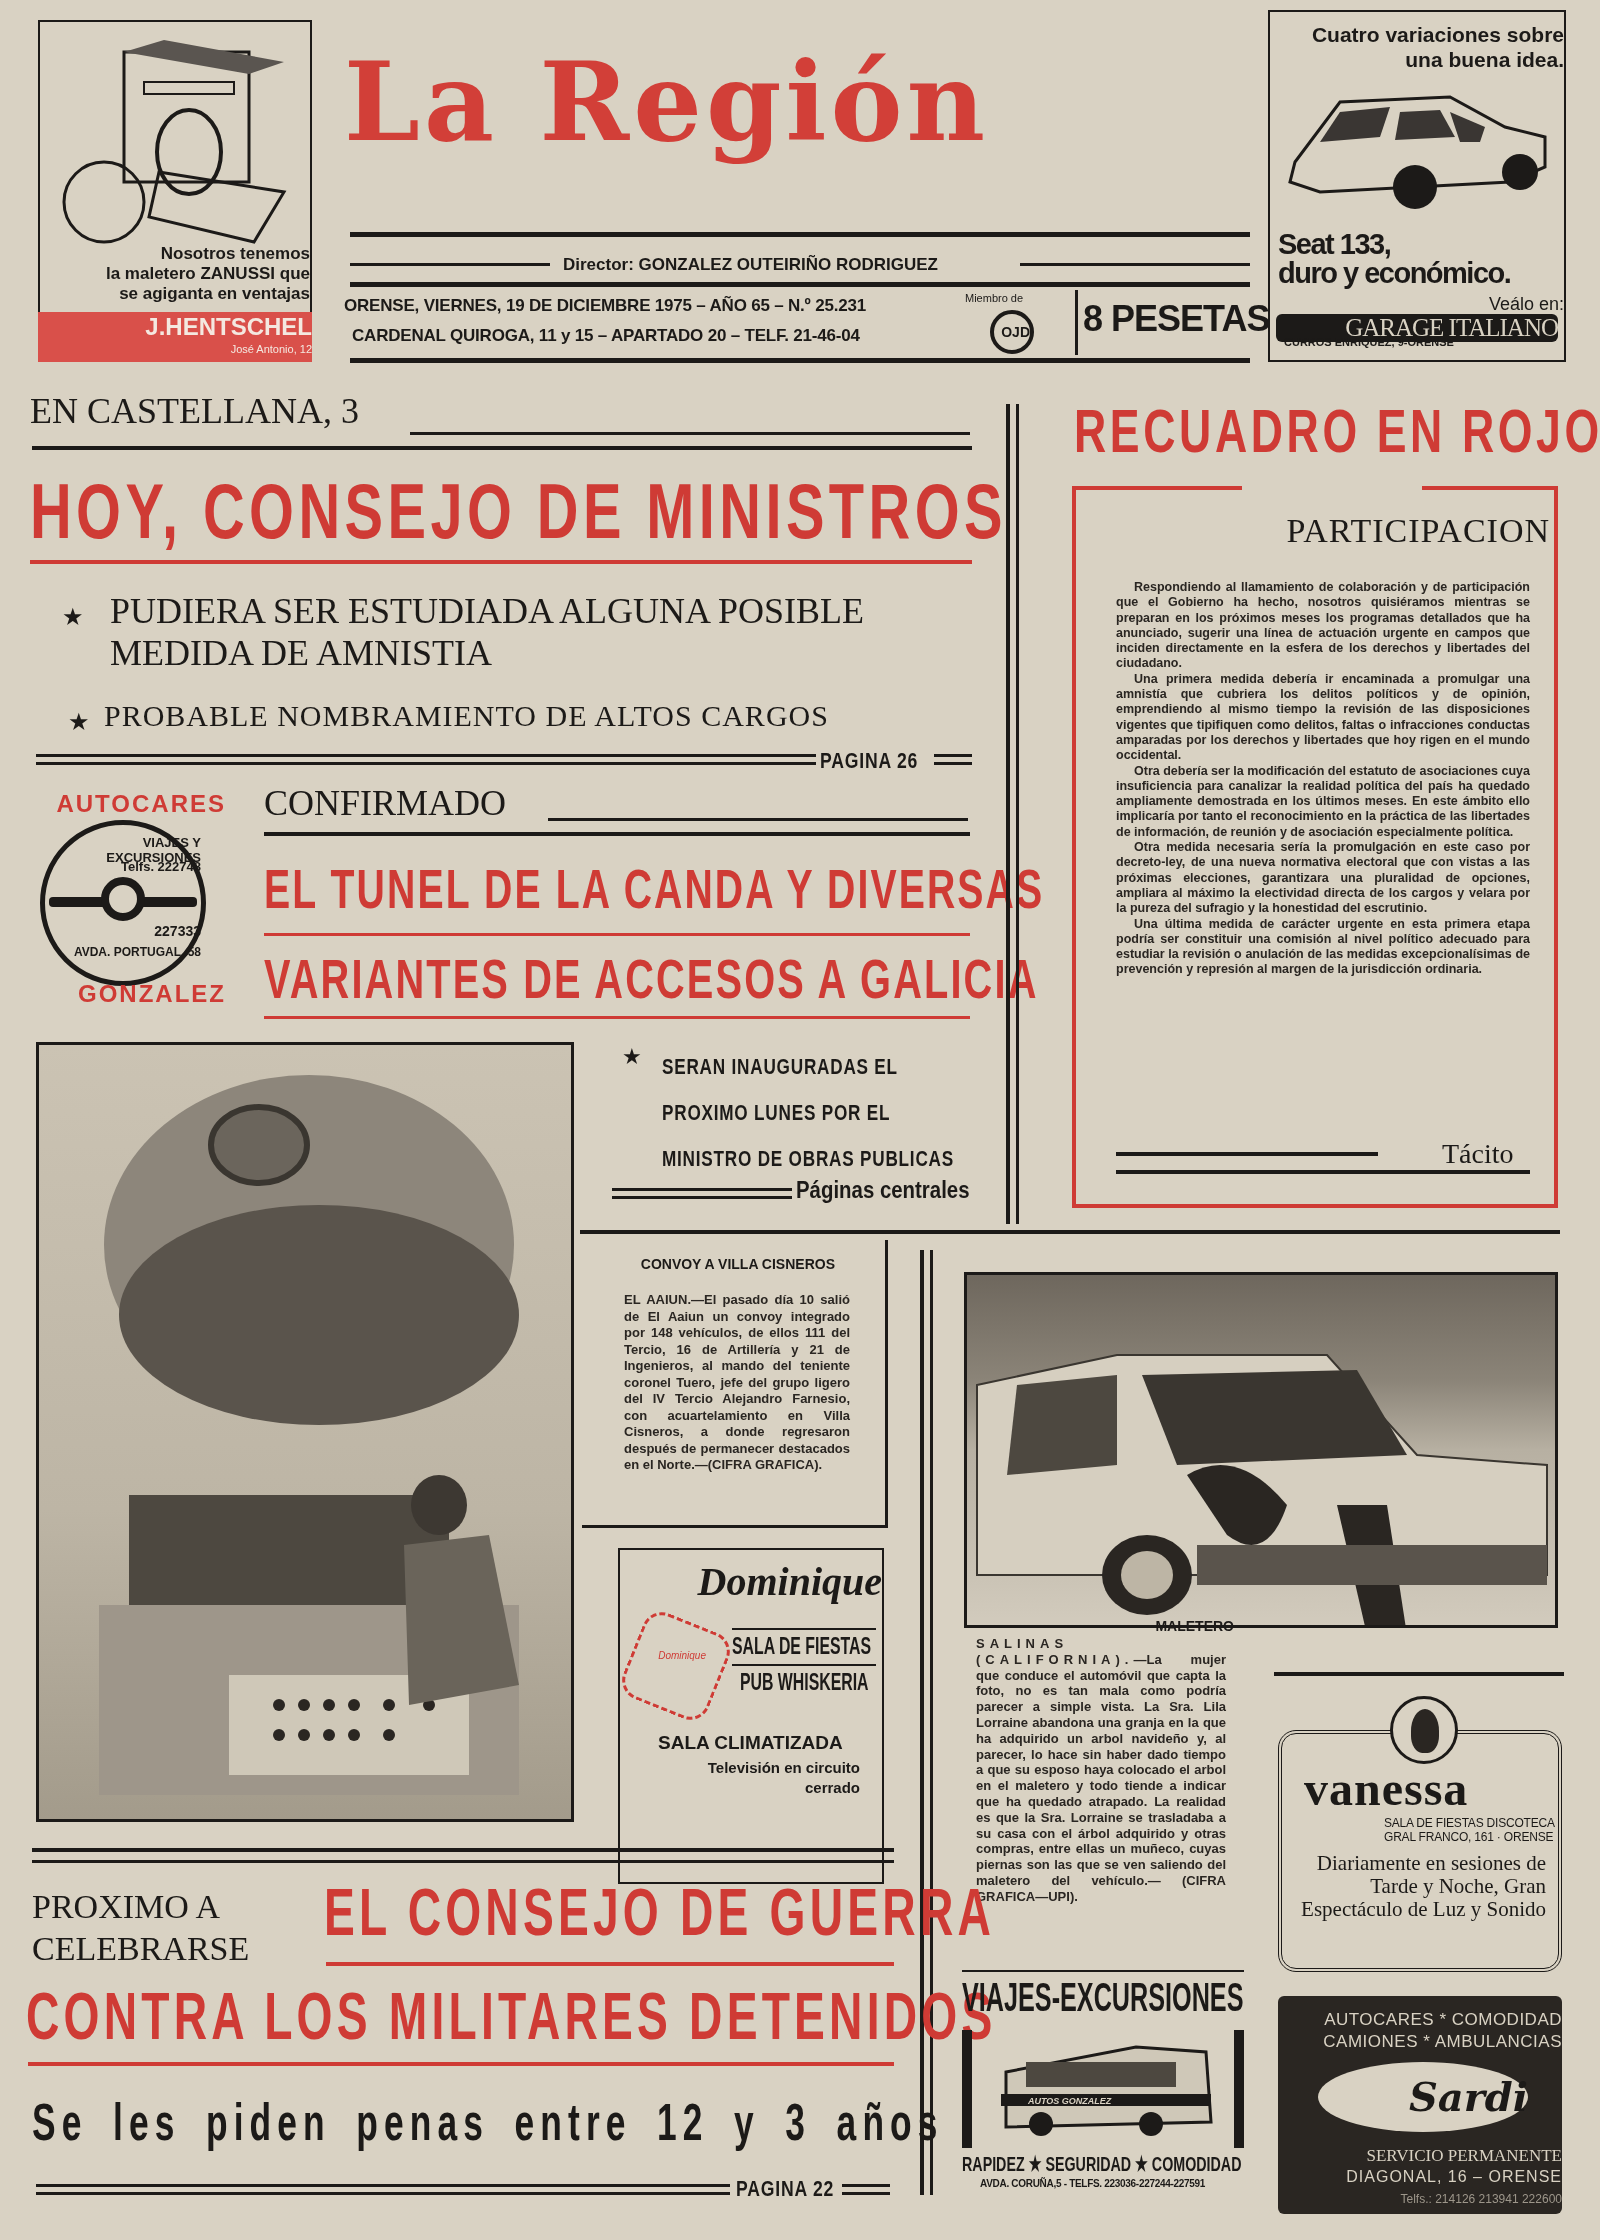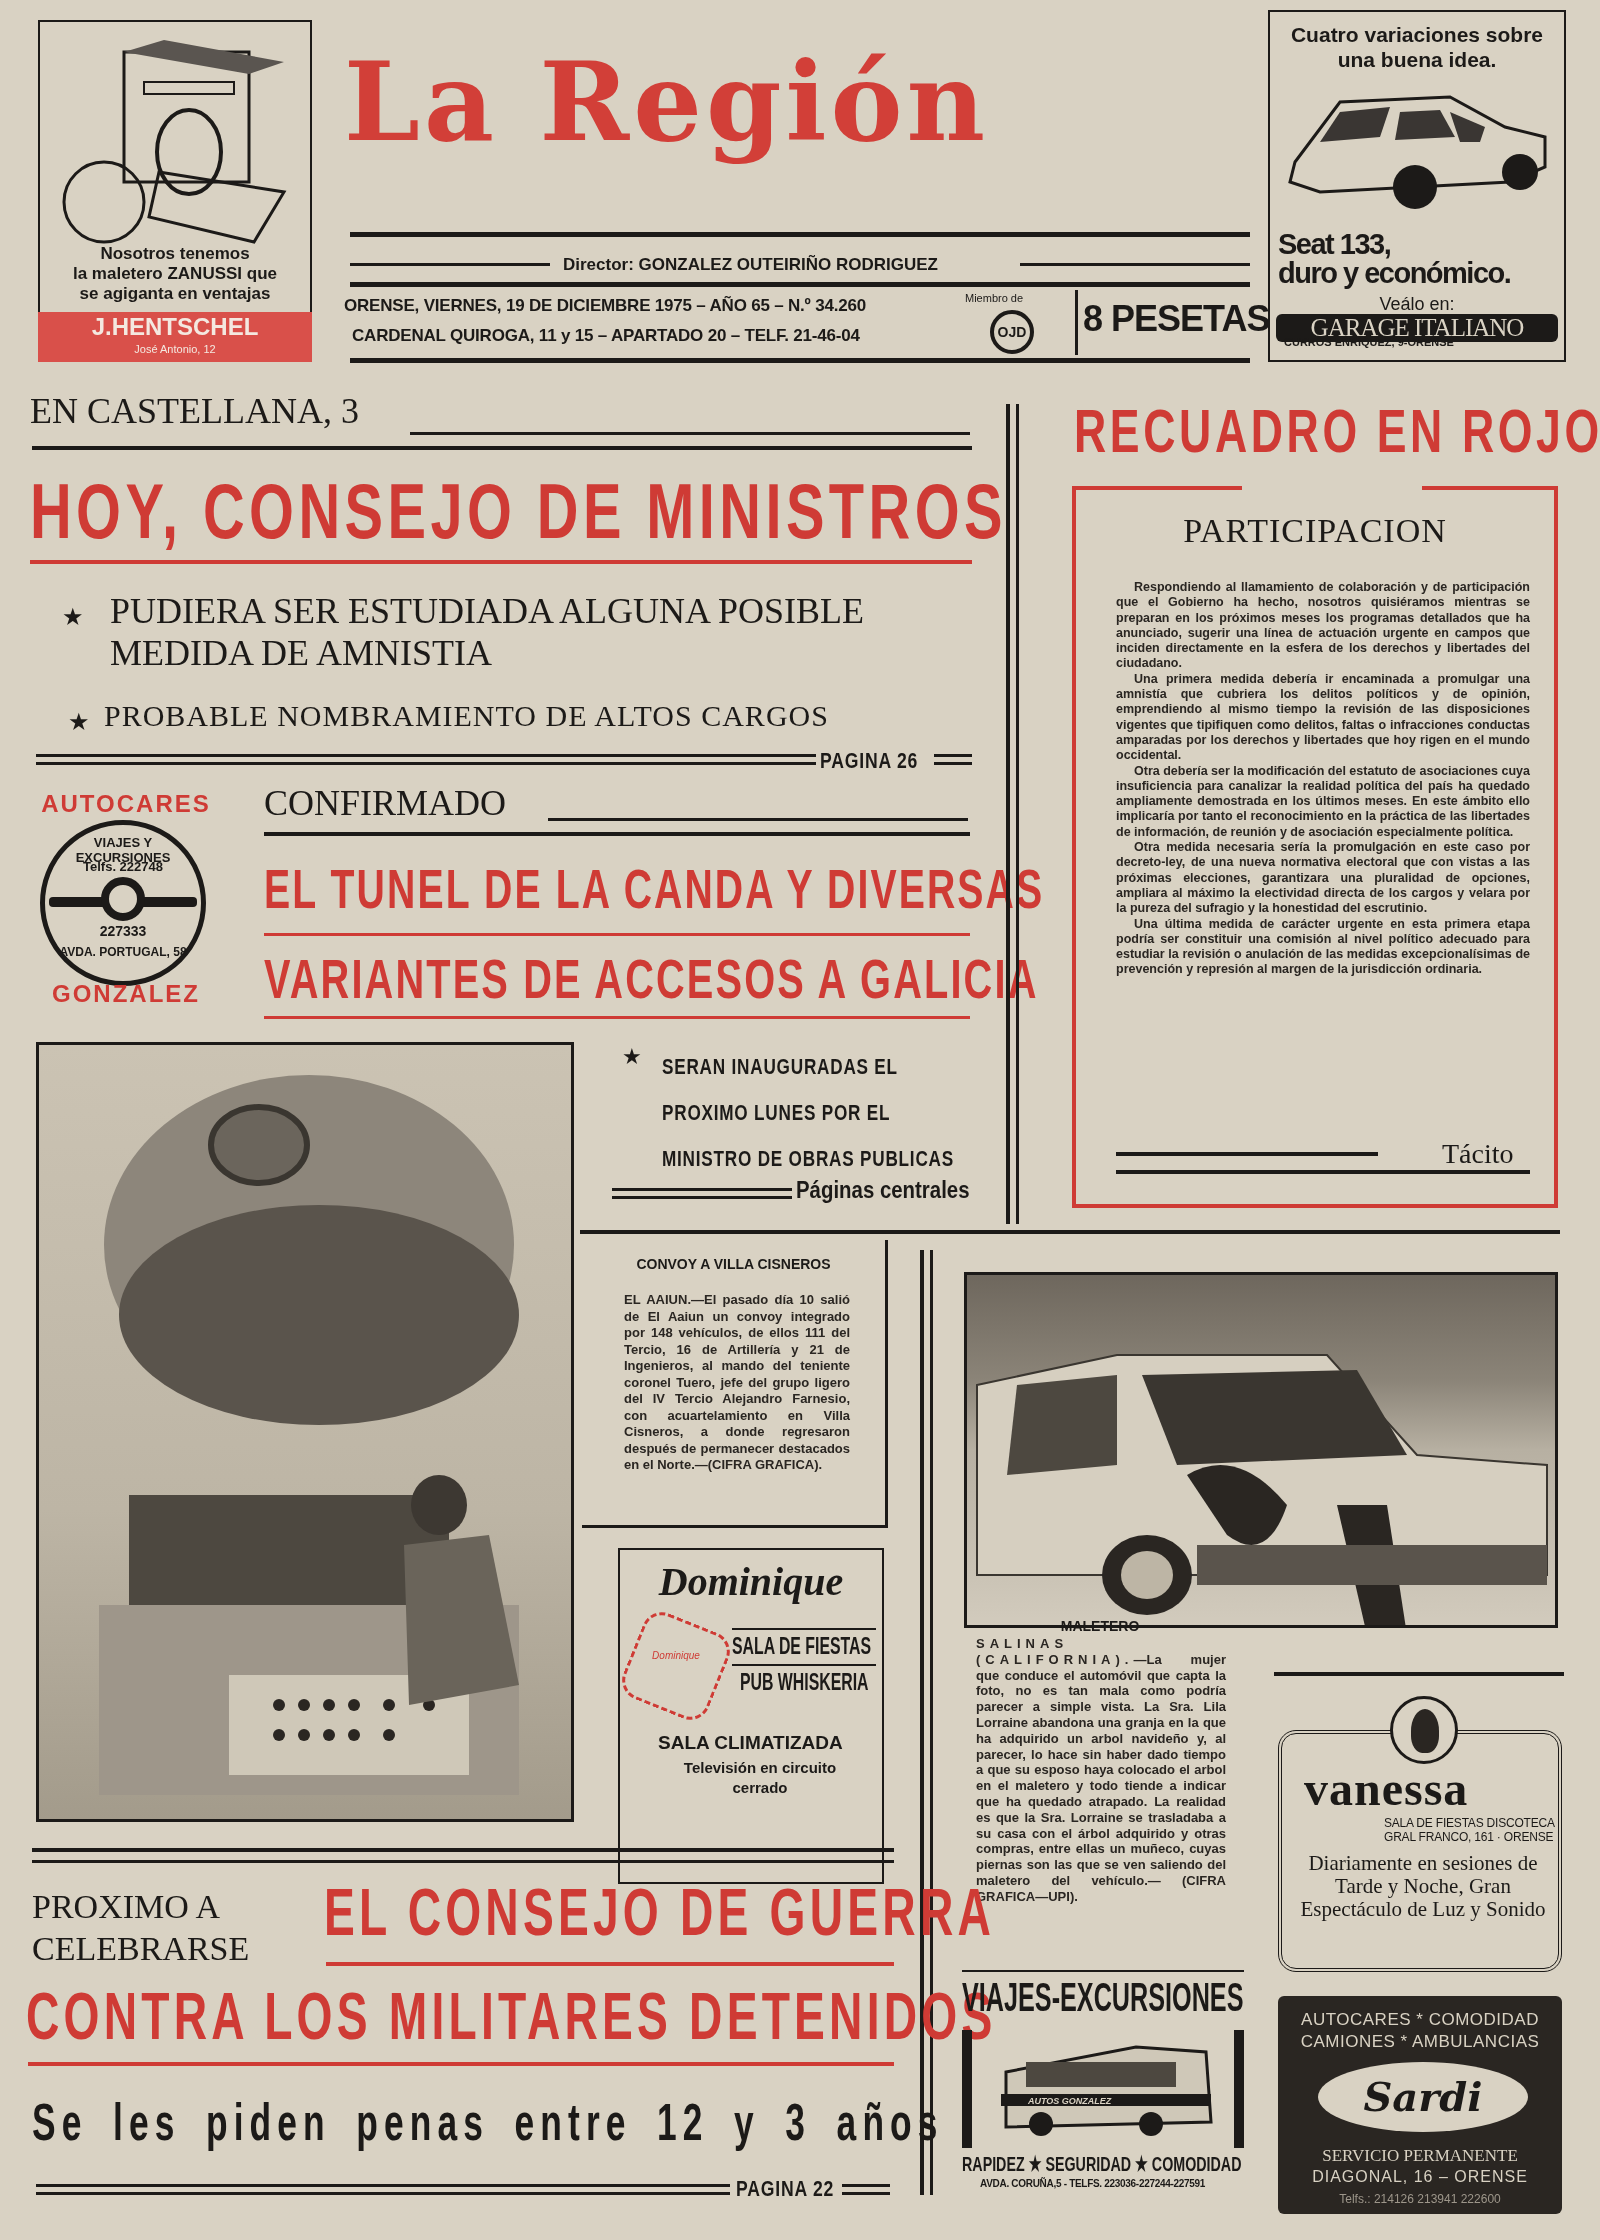--- a/index.html
+++ b/index.html
@@ -7,21 +7,21 @@
   .abs{position:absolute}
   .red{color:#cf3b35}
   .rule{position:absolute;background:#1c1a18}
   .rrule{position:absolute;background:#cf3b35}
   .cond{font-family:"Liberation Sans Narrow","Liberation Sans",sans-serif;font-weight:bold;transform-origin:left top;white-space:nowrap;letter-spacing:1px}
   .serif{font-family:"Liberation Serif",serif}
   .box{position:absolute;border:2px solid #1c1a18}
   .photo{position:absolute;border:3px solid #1c1a18;overflow:hidden}
   .body-txt{font-family:"Liberation Sans",sans-serif;font-weight:bold;font-size:12.5px;line-height:15.3px;text-align:justify;color:#2a2622}
   .body-txt p{text-indent:18px}
-  .center{text-align:center}
+  .center{text-align:right}
   .star{font-size:24px}
 </style>
 </head>
 <body>
 
 <div class="box" style="left:38px;top:20px;width:274px;height:342px;">
   <svg class="abs" style="left:14px;top:10px" width="240" height="220" viewBox="0 0 240 220">
     <rect x="70" y="20" width="125" height="130" fill="none" stroke="#1c1a18" stroke-width="3"></rect>
     <polygon points="70,20 110,8 230,30 195,42" fill="#5a5550"></polygon>
     <rect x="90" y="50" width="90" height="12" fill="none" stroke="#1c1a18" stroke-width="2"></rect>
@@ -39,21 +39,21 @@
     <div style="font-size:11px;line-height:14px">José Antonio, 12</div>
   </div>
 </div>
 
 <div class="abs red" style="left:344px;top:42px;font-family:'DejaVu Serif',serif;font-weight:bold;font-size:108px;line-height:120px;letter-spacing:4px;color:#d23f38">La Región</div>
 <div class="rule" style="left:350px;top:232px;width:900px;height:5px"></div>
 <div class="rule" style="left:350px;top:263px;width:200px;height:3px"></div>
 <div class="abs" style="left:563px;top:255px;font-weight:bold;font-size:17px">Director: GONZALEZ OUTEIRIÑO RODRIGUEZ</div>
 <div class="rule" style="left:1020px;top:263px;width:230px;height:3px"></div>
 <div class="rule" style="left:350px;top:282px;width:900px;height:5px"></div>
-<div class="abs" style="left:344px;top:296px;font-weight:bold;font-size:17px;letter-spacing:-0.2px">ORENSE, VIERNES, 19 DE DICIEMBRE 1975 – AÑO 65 – N.º 34.260</div>
+<div class="abs" style="left:344px;top:296px;font-weight:bold;font-size:17px;letter-spacing:-0.2px">ORENSE, VIERNES, 19 DE DICIEMBRE 1975 – AÑO 65 – N.º 25.231</div>
 <div class="abs" style="left:352px;top:326px;font-weight:bold;font-size:17px;letter-spacing:-0.2px">CARDENAL QUIROGA, 11 y 15 – APARTADO 20 – TELF. 21-46-04</div>
 <div class="abs" style="left:965px;top:292px;font-size:11px">Miembro de</div>
 <div class="abs center" style="left:990px;top:310px;width:44px;height:44px;border-radius:50%;border:4px solid #1c1a18;font-weight:bold;font-size:14px;line-height:36px">
   <span>OJD</span>
 </div>
 <div class="rule" style="left:1075px;top:290px;width:3px;height:65px"></div>
 <div class="abs" style="left:1083px;top:298px;font-weight:bold;font-size:36px;letter-spacing:-1px">8 PESETAS</div>
 <div class="rule" style="left:350px;top:358px;width:900px;height:5px"></div>
 
 <div class="box" style="left:1268px;top:10px;width:298px;height:352px">

